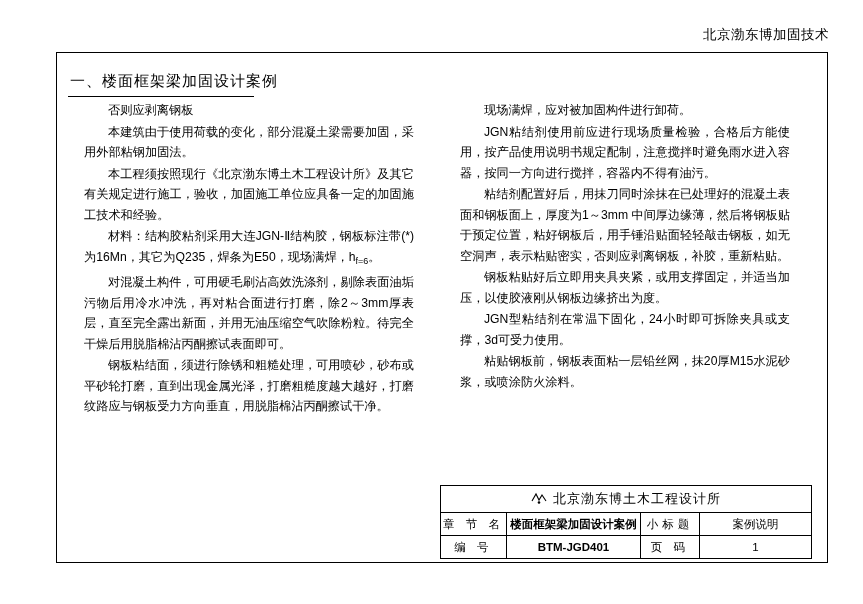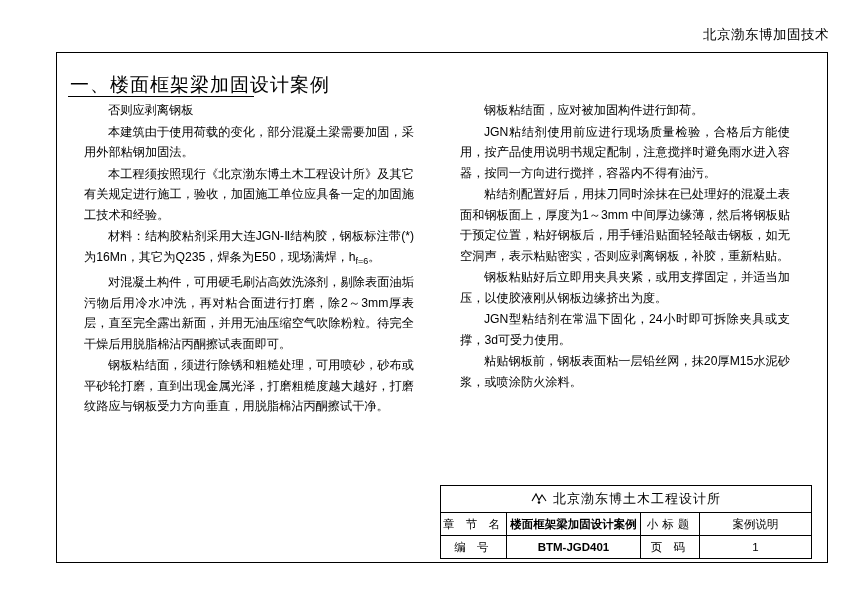--- a/index.html
+++ b/index.html
@@ -37,21 +37,21 @@
     top: 52px;
     width: 772px;
     height: 511px;
     border: 1px solid #000;
     box-sizing: border-box;
   }
   .section-title {
     position: absolute;
     left: 70px;
     top: 72px;
-    font-size: 19px;
+    font-size: 15px;
     letter-spacing: 1px;
   }
   .title-underline {
     position: absolute;
     left: 68px;
     top: 96px;
     width: 186px;
     height: 1px;
     background: #000;
   }
@@ -121,21 +121,21 @@
   <div class="col col-left">
     <p>否则应剥离钢板</p>
     <p>本建筑由于使用荷载的变化，部分混凝土梁需要加固，采用外部粘钢加固法。</p>
     <p>本工程须按照现行《北京渤东博土木工程设计所》及其它有关规定进行施工，验收，加固施工单位应具备一定的加固施工技术和经验。</p>
     <p><span>材料：结构胶粘剂采用大连JGN-Ⅱ结构胶，钢板标注带(*)为16Mn，其它为Q235，焊条为E50，现场满焊，h</span><span class="sub">f=6</span><span>。</span></p>
     <p>对混凝土构件，可用硬毛刷沾高效洗涤剂，剔除表面油垢污物后用冷水冲洗，再对粘合面进行打磨，除2～3mm厚表层，直至完全露出新面，并用无油压缩空气吹除粉粒。待完全干燥后用脱脂棉沾丙酮擦试表面即可。</p>
     <p>钢板粘结面，须进行除锈和粗糙处理，可用喷砂，砂布或平砂轮打磨，直到出现金属光泽，打磨粗糙度越大越好，打磨纹路应与钢板受力方向垂直，用脱脂棉沾丙酮擦试干净。</p>
   </div>
 
   <div class="col col-right">
-    <p>钢板粘结面，应对被加固构件进行卸荷。</p>
+    <p>现场满焊，应对被加固构件进行卸荷。</p>
     <p>JGN粘结剂使用前应进行现场质量检验，合格后方能使用，按产品使用说明书规定配制，注意搅拌时避免雨水进入容器，按同一方向进行搅拌，容器内不得有油污。</p>
     <p>粘结剂配置好后，用抹刀同时涂抹在已处理好的混凝土表面和钢板面上，厚度为1～3mm 中间厚边缘薄，然后将钢板贴于预定位置，粘好钢板后，用手锤沿贴面轻轻敲击钢板，如无空洞声，表示粘贴密实，否则应剥离钢板，补胶，重新粘贴。</p>
     <p>钢板粘贴好后立即用夹具夹紧，或用支撑固定，并适当加压，以使胶液刚从钢板边缘挤出为度。</p>
     <p>JGN型粘结剂在常温下固化，24小时即可拆除夹具或支撑，3d可受力使用。</p>
     <p>粘贴钢板前，钢板表面粘一层铅丝网，抹20厚M15水泥砂浆，或喷涂防火涂料。</p>
   </div>
 
   <table class="tbl">
     <tbody>
         <tr class="top">

